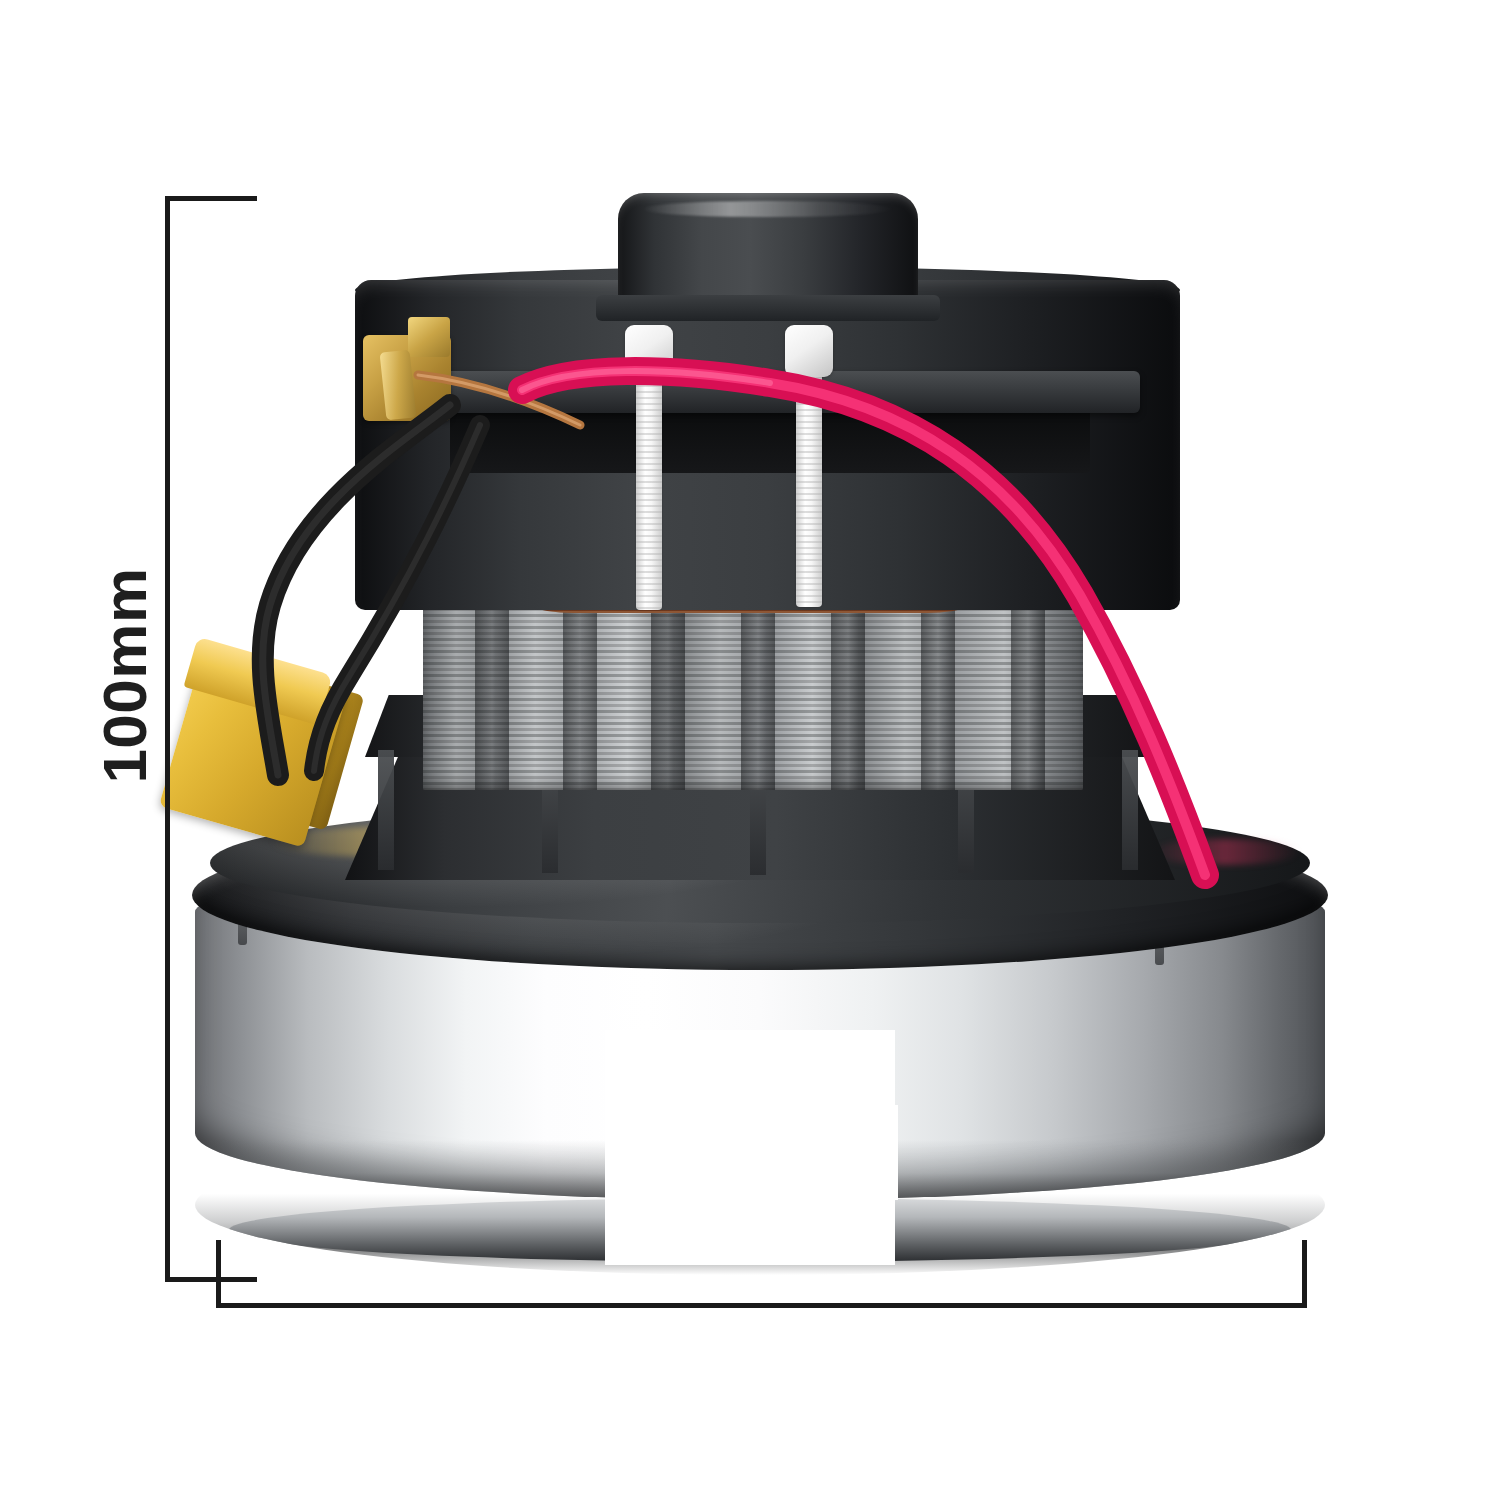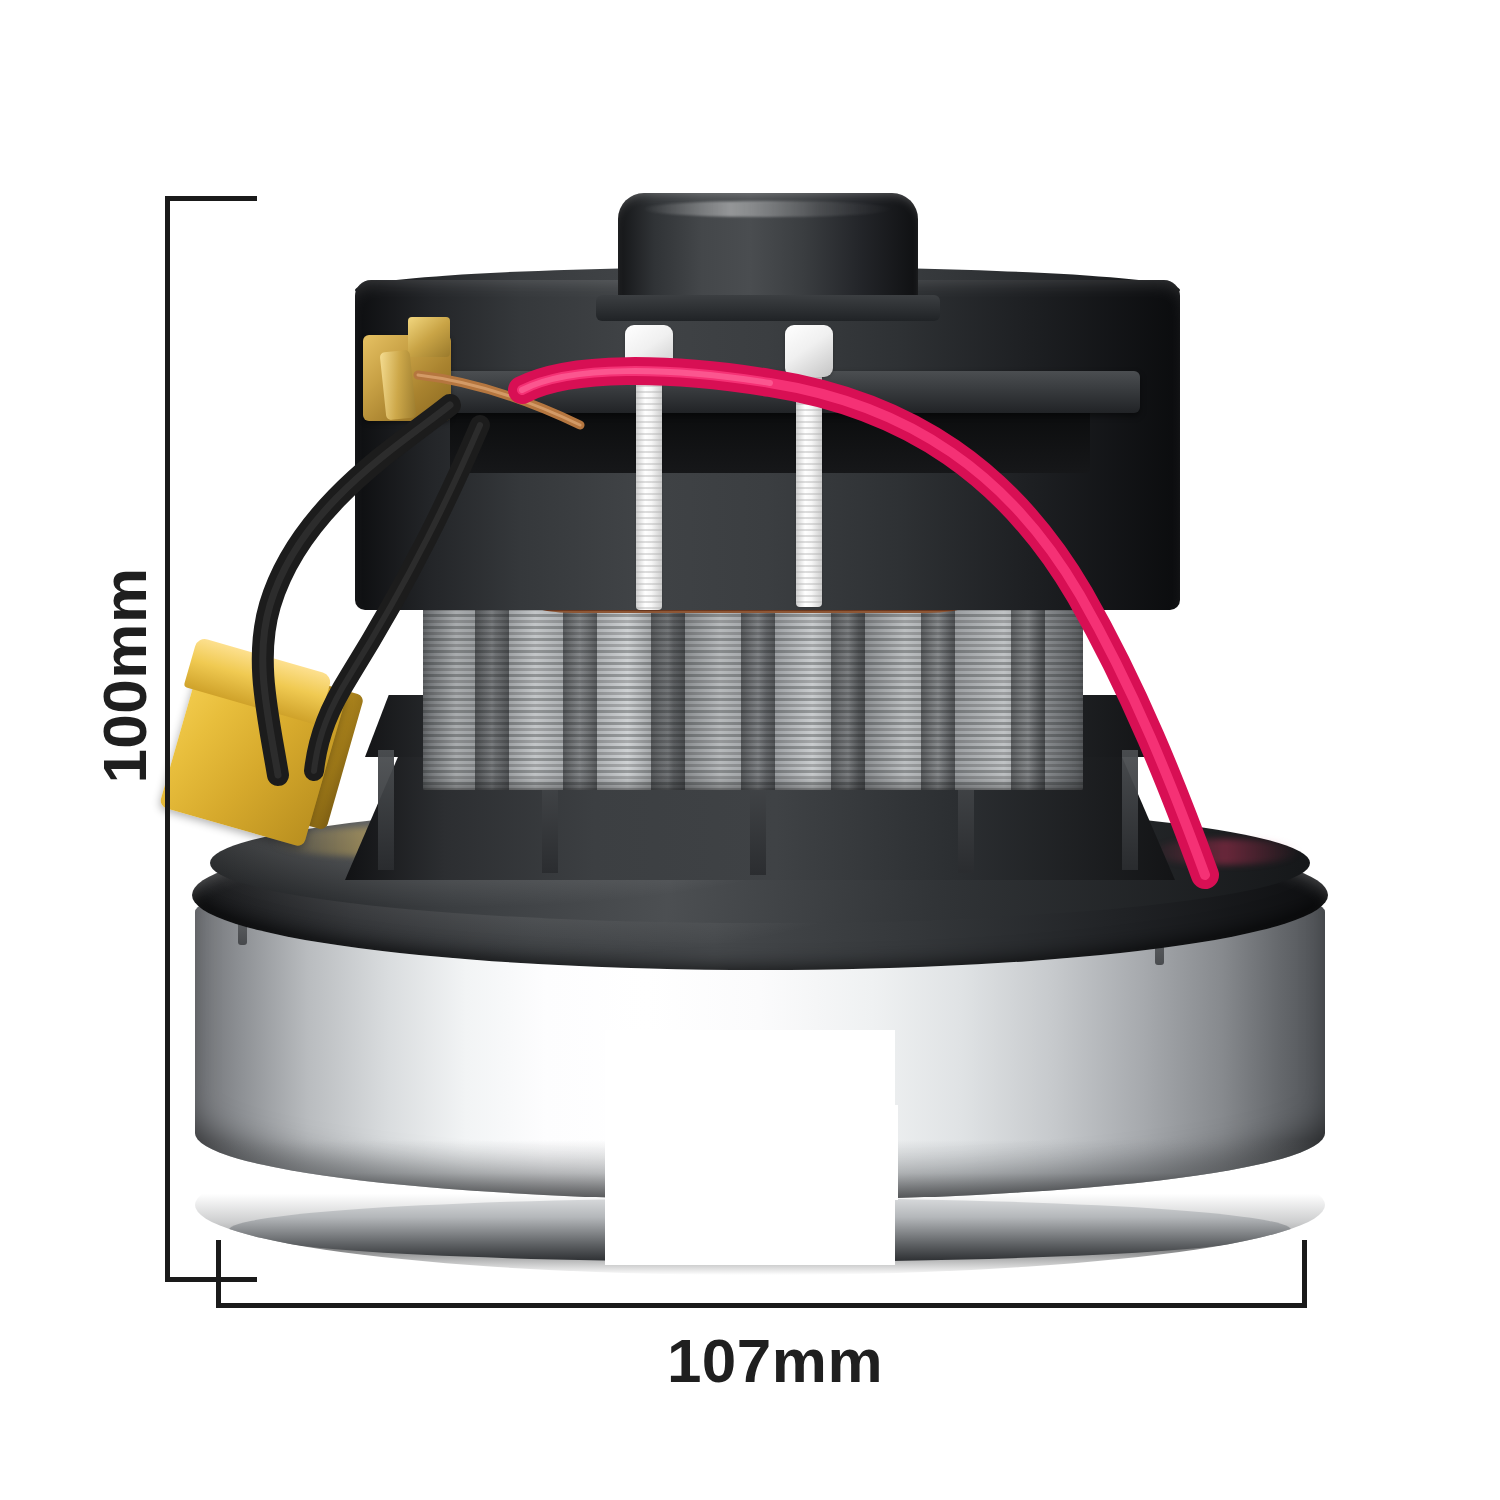--- a/index.html
+++ b/index.html
@@ -431,15 +431,14 @@
   </div>
 
   <div class="dim-line v-line" style="left:165px;top:196px;height:1086px;"></div>
   <div class="dim-line h-line" style="left:165px;top:196px;width:92px;"></div>
   <div class="dim-line h-line" style="left:165px;top:1277px;width:92px;"></div>
   <div class="dim-label" id="label-height">100mm</div>
 
   <div class="dim-line h-line" style="left:216px;top:1303px;width:1091px;"></div>
   <div class="dim-line v-line" style="left:216px;top:1240px;height:68px;"></div>
   <div class="dim-line v-line" style="left:1302px;top:1240px;height:68px;"></div>
-  <div class="dim-label" id="label-width">107mm</div>
 
 </div>
 
 </body></html>

